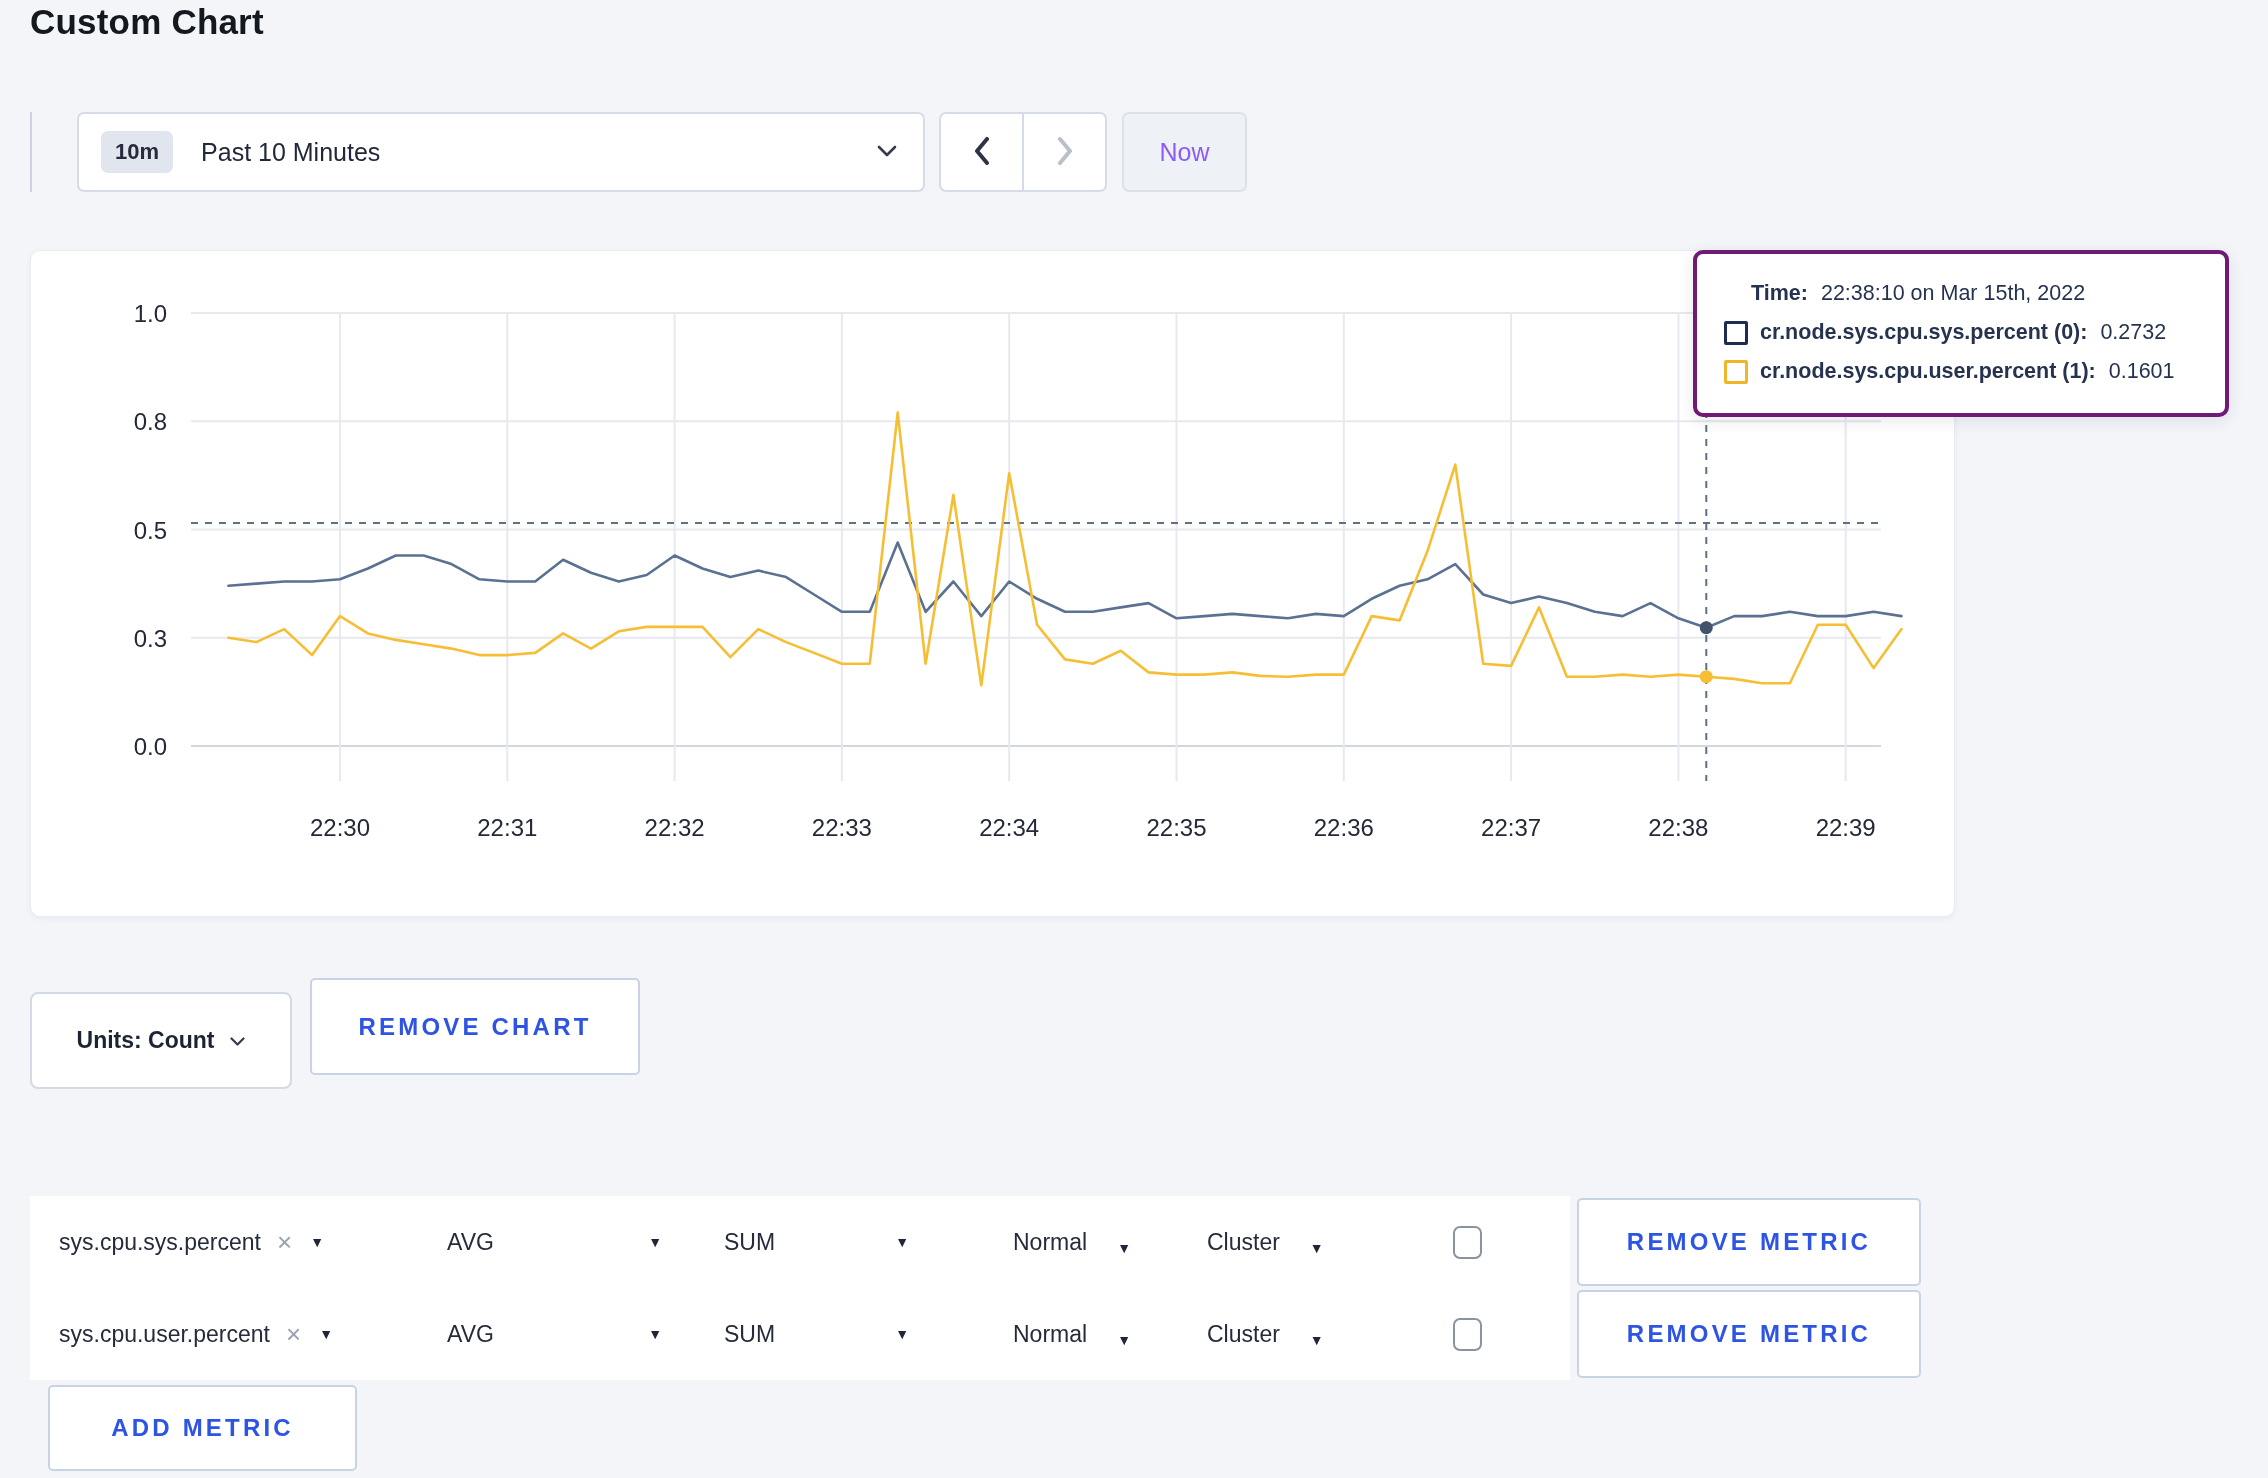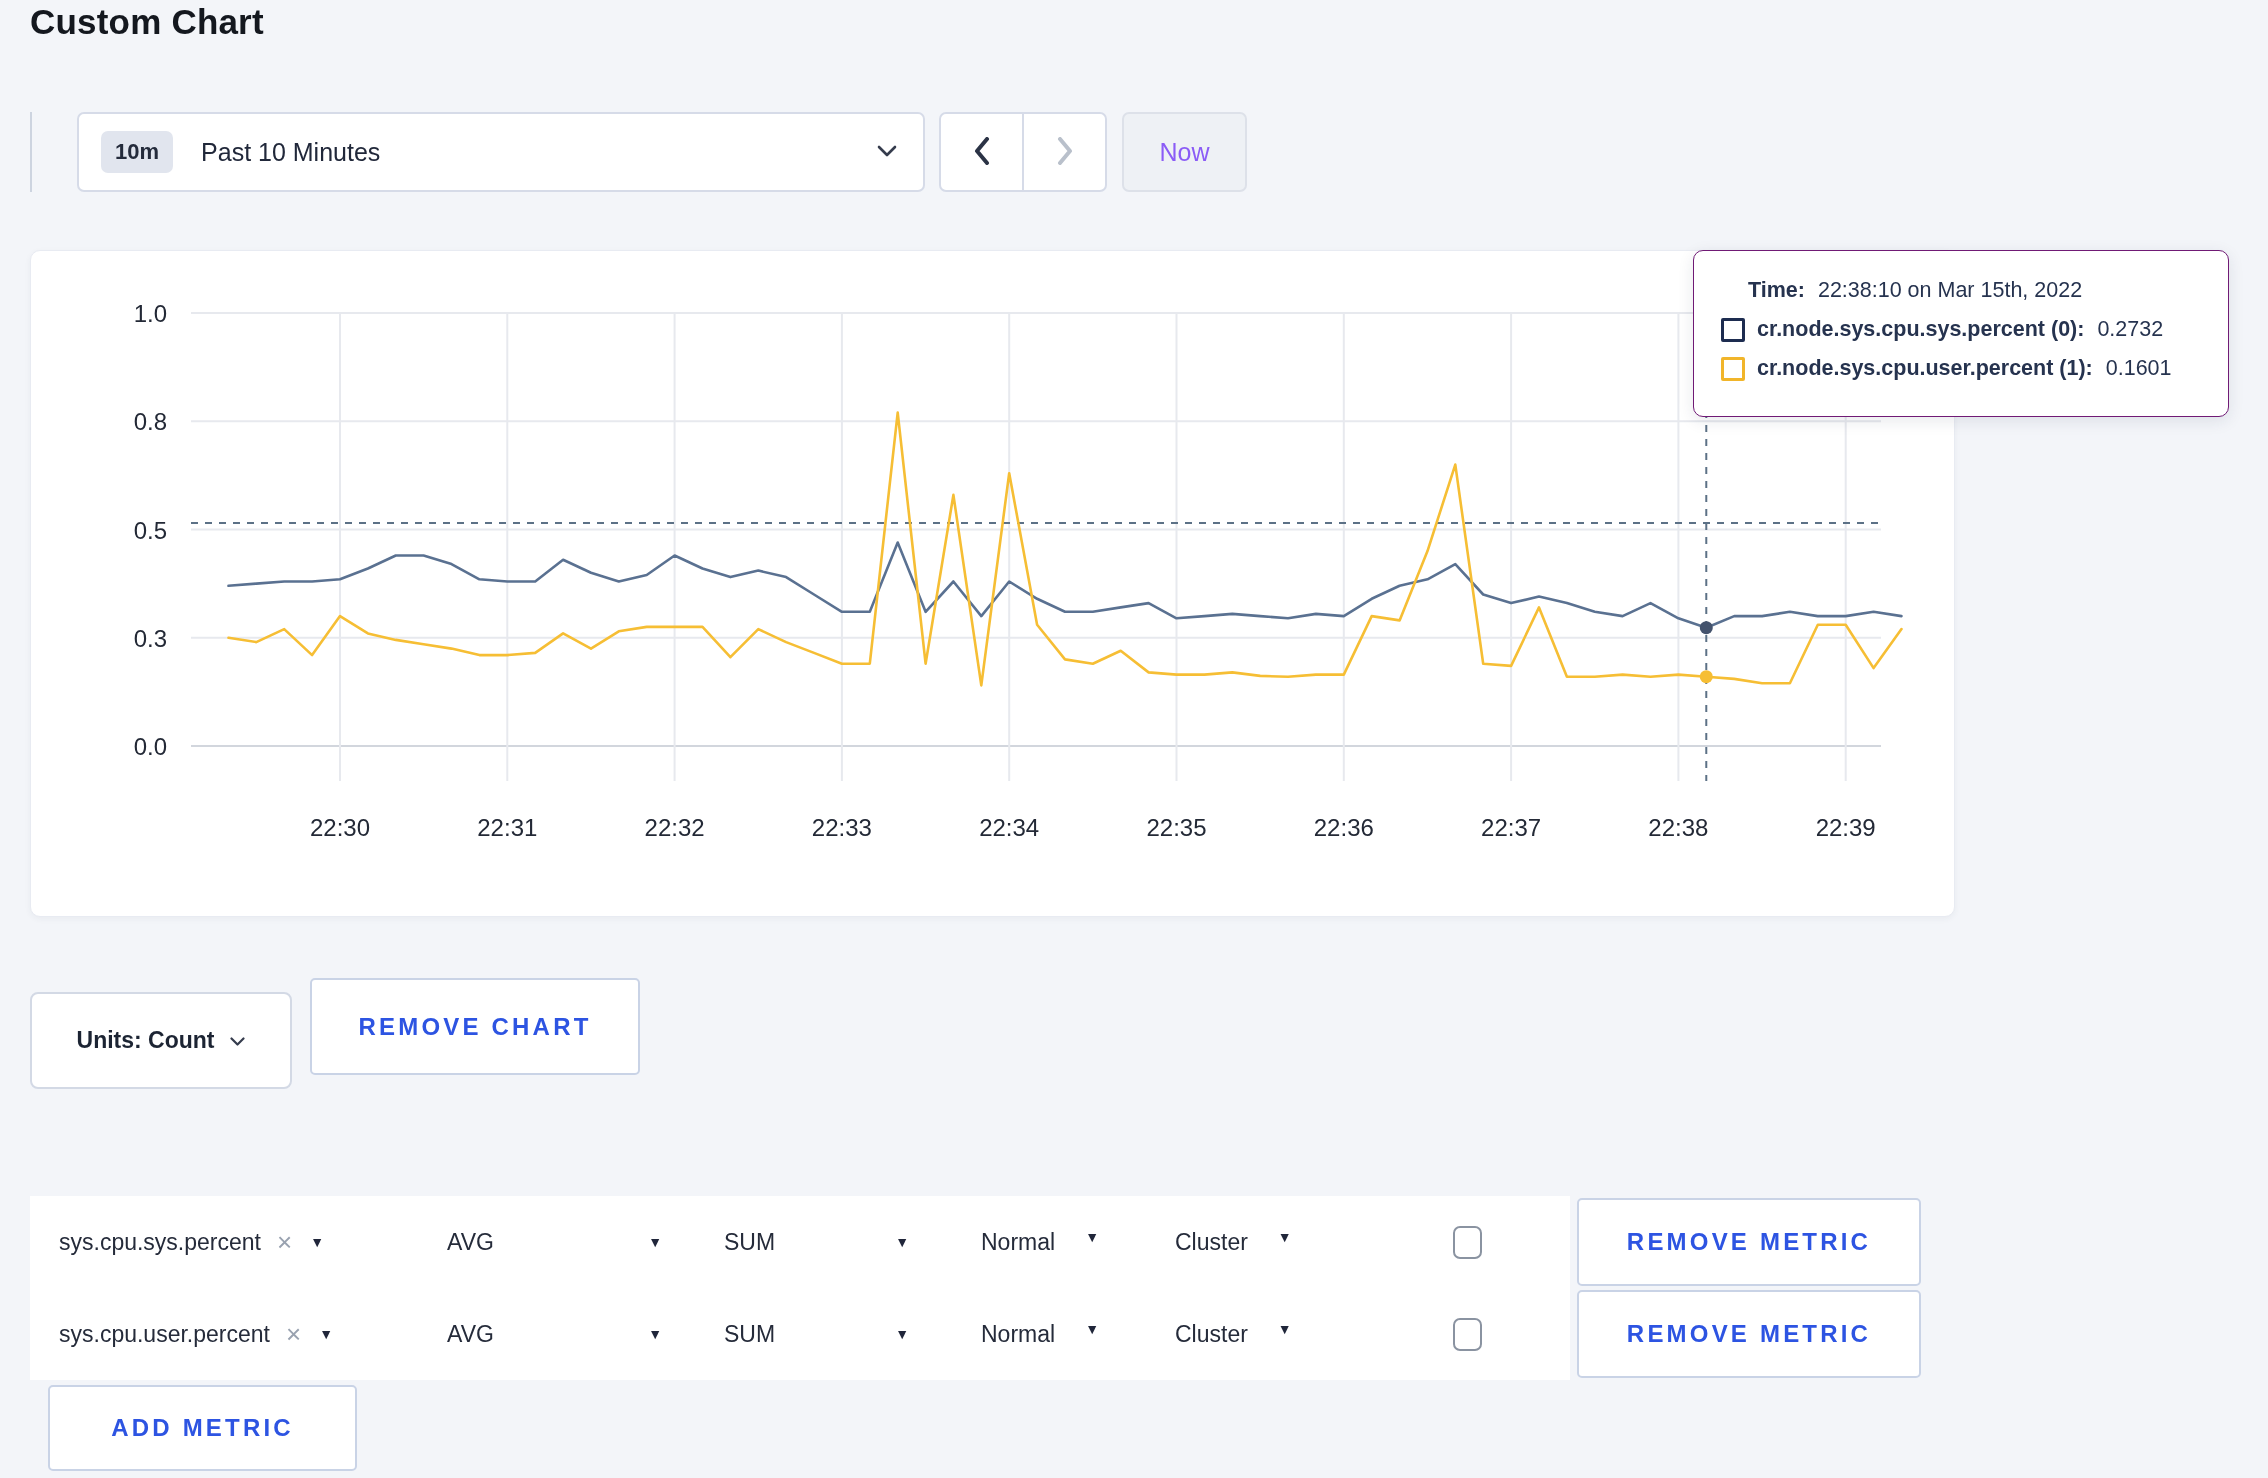--- a/index.html
+++ b/index.html
@@ -53,21 +53,21 @@
   .chart-panel{
     left:30px;top:250px;width:1923px;height:665px;background:#fff;border:1px solid #e8ebf2;border-radius:10px;
     box-shadow:0 2px 6px rgba(40,50,80,.05);
   }
   #chart-svg{position:absolute;left:0;top:0;}
   #chart-svg text{font-family:"Liberation Sans",sans-serif;font-size:24px;fill:#232936;}
 
   
   .chart-tooltip{
     left:1693px;top:250px;width:536px;height:167px;background:#fff;
-    border:1px solid #701a75;border-radius:10px;box-shadow:0 4px 16px rgba(30,40,70,.10);
+    border:4px solid #701a75;border-radius:10px;box-shadow:0 4px 16px rgba(30,40,70,.10);
     box-sizing:border-box;padding:27px 20px 0 27px;z-index:5;font-size:21.5px;color:#26334f;text-align:center;
   }
   .tt-row{display:flex;align-items:center;margin-bottom:14px;white-space:nowrap;}
   .tt-time{margin-left:27px;}
   .tt-label{font-weight:700;margin-right:13px;}
   .tt-swatch{width:18px;height:18px;border:3px solid #1d2c50;border-radius:2px;margin-right:12px;flex:0 0 auto;background:#fff;}
   .tt-metric{font-weight:700;margin-right:13px;}
 
   
   .units-select{
@@ -94,21 +94,21 @@
   .mt-row.r0{top:86px;}
   .mt-row.r1{top:178px;}
   .metric-cell{display:flex;align-items:center;margin-left:-8px;}
   .metric-name{font-size:23px;color:#252b3a;}
   .clear-x{font-size:26px;color:#99a2b0;margin-left:16px;cursor:pointer;line-height:1;}
   .caret{font-size:14px;color:#20263a;margin-left:18px;cursor:pointer;}
   .sel{display:flex;align-items:center;justify-content:space-between;font-size:23px;color:#252b3a;cursor:pointer;}
   .sel .caret{margin-left:0;}
   .sel-down{width:215px;}
   .sel-agg{width:185px;}
-  .sel-inline{display:flex;align-items:flex-start;gap:12px;font-size:23px;color:#252b3a;cursor:pointer;}
+  .sel-inline{display:flex;align-items:flex-end;gap:12px;font-size:23px;color:#252b3a;cursor:pointer;margin-left:32px;}
   .pernode{display:flex;justify-content:center;}
   .cb{
     appearance:none;-webkit-appearance:none;width:29px;height:33px;border:2.5px solid #8a93a1;border-radius:7px;
     background:#fff;margin:0;cursor:pointer;
   }
   .remove-metric{width:344px;height:88px;justify-self:start;}
 
   .add-metric{left:48px;top:1385px;width:309px;height:86px;}
 </style>
 </head>

